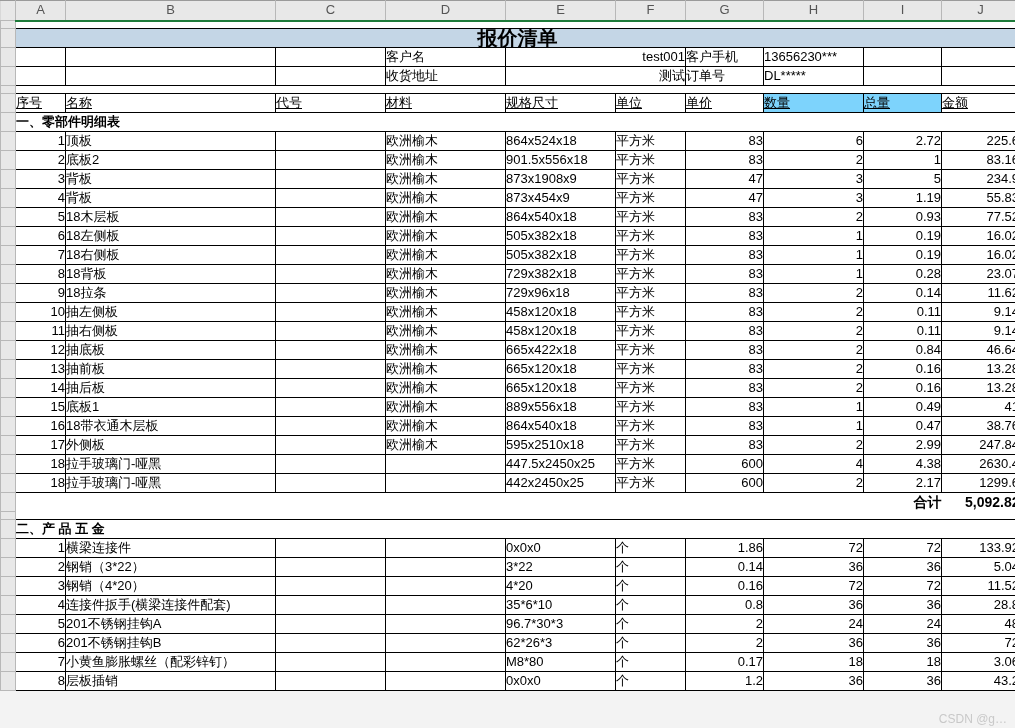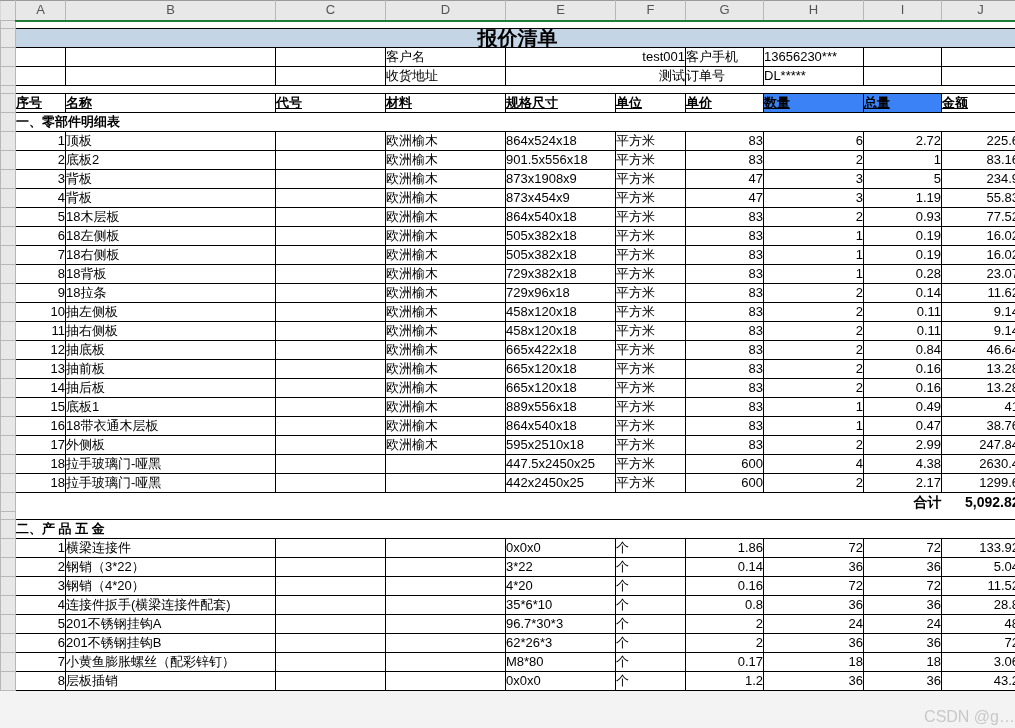--- a/index.html
+++ b/index.html
@@ -55,37 +55,37 @@
       border: 1px solid #000;
       text-align: center;
       font-weight: bold;
       font-size: 20px;
       height: 26px;
       line-height: 26px;
     }
     
     .b { border: 1px solid #000; padding: 0 3px; }
     .hdrrow td.b { font-weight: normal; margin-top: 9px; }
-    .tblhdr { font-weight: bold; text-decoration: underline; }
-    .yellow { background: #3b82f6; }
+    .tblhdr { font-weight: normal; text-decoration: underline; }
+    .yellow { background: #7dd3fc; }
     
     .c { text-align: right; }
     .l { text-align: left; }
     .r { text-align: right; }
     .section { font-weight: bold; }
     .sumlabel { font-weight: bold; font-size:14px; }
     .sumval { font-weight: bold; font-size:14px; }
     
     .wA{width:50px;} .wB{width:210px;} .wC{width:110px;} .wD{width:120px;}
     .wE{width:110px;} .wF{width:70px;} .wG{width:78px;} .wH{width:100px;}
     .wI{width:78px;} .wJ{width:78px;}
     .thinbot { border-bottom:1px solid #000; }
     .watermark {
-      position: fixed; right: 0; bottom: 2px; color: rgba(120,120,120,.35);
-      font-size: 16px; pointer-events: none;
+      position: fixed; right: 8px; bottom: 2px; color: rgba(120,120,120,.35);
+      font-size: 12px; pointer-events: none;
     }
   </style>
 </head>
 <body>
 
 <table class="sheet">
   <colgroup>
     <col style="width:15px">
       <col class="wA">
       <col class="wB">

